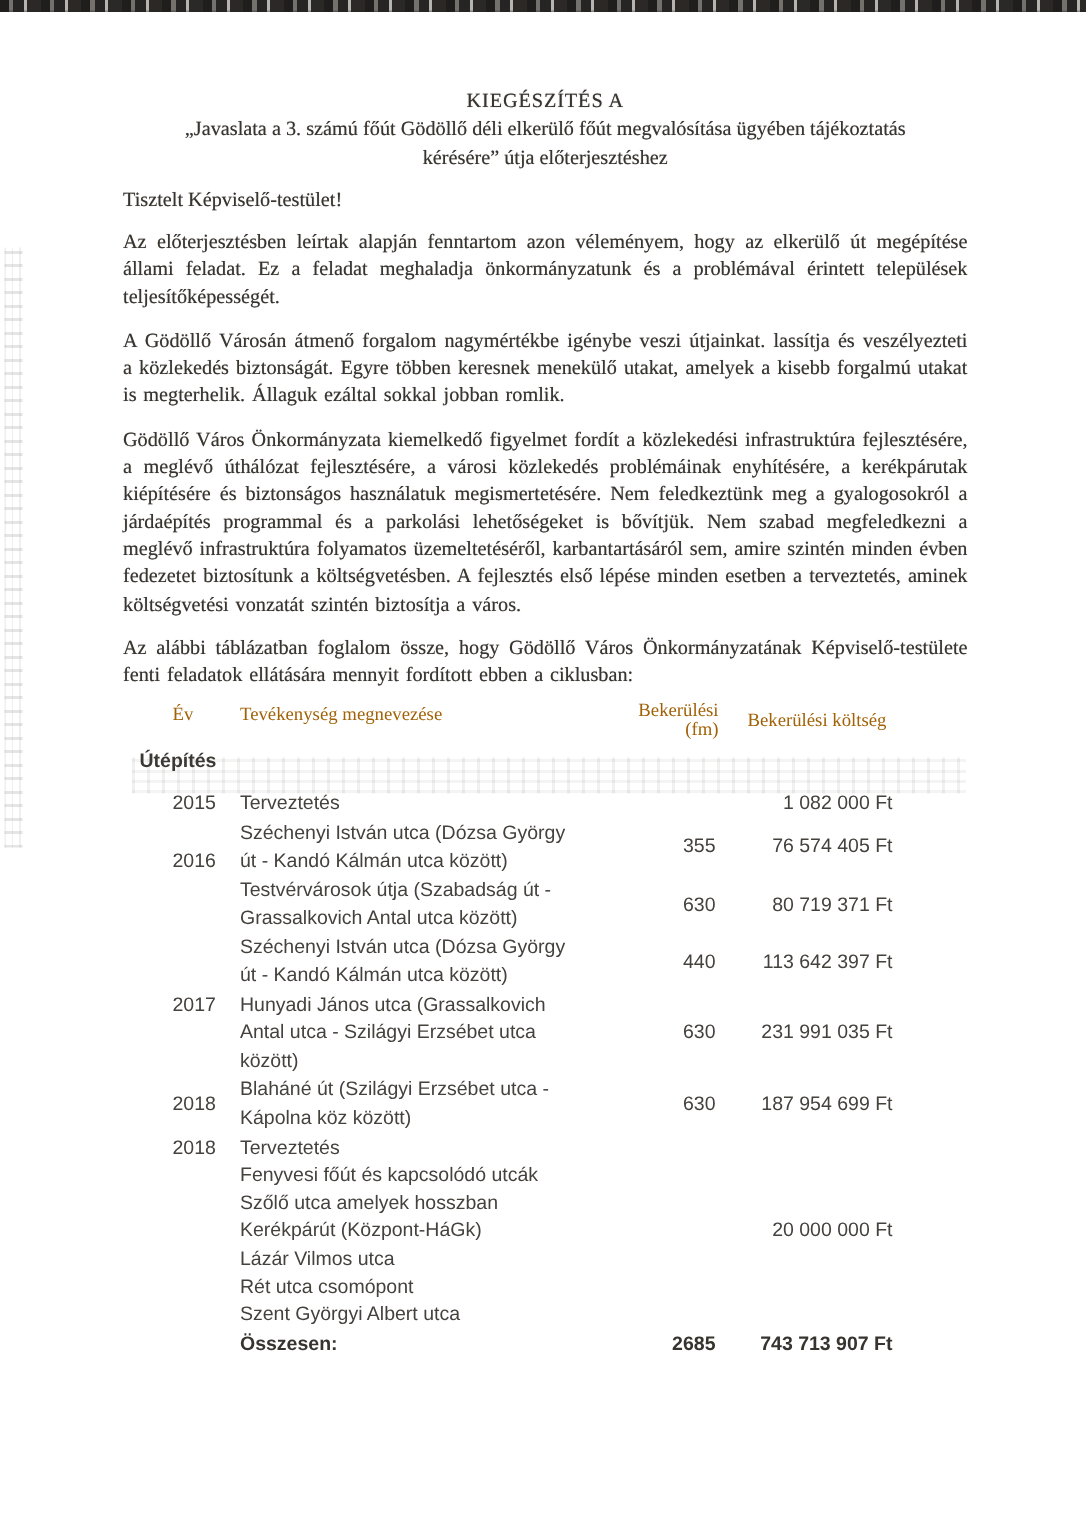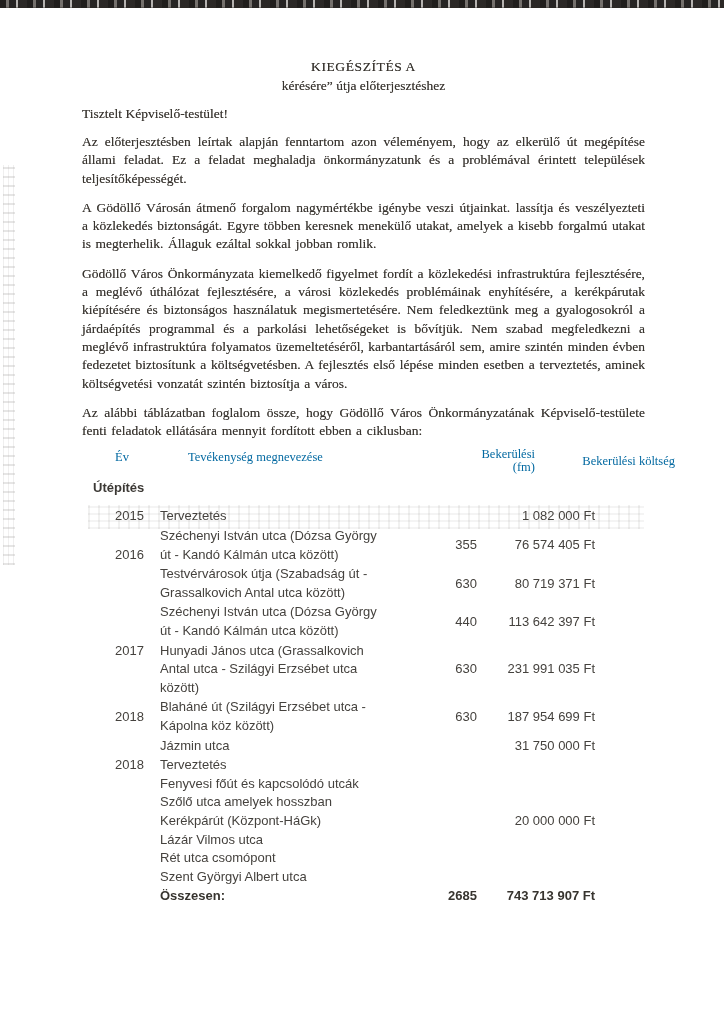--- a/index.html
+++ b/index.html
@@ -54,21 +54,21 @@
   .para {
     margin: 11px 0 0 0;
     font-size: 13.5px; line-height: 18.3px;
     text-align: justify;
     word-spacing: 1.2px;
     text-shadow: 0 0 0.5px rgba(56,52,47,0.6);
   }
   
   .cost-table { margin: 8px 0 0 30px; position: relative; }
   .t-grid { display: grid; grid-template-columns: 48px 250px 75px 112px; }
-  .t-header { font-size: 12.5px; color: #0369a1; align-items: center; gap: 28px; }
+  .t-header { font-size: 12.5px; color: #a16207; align-items: center; }
   .t-header .h-year, .t-header .h-activity { align-self: start; padding-top: 2px; }
   .h-year { padding-left: 3px; }
   .h-qty { text-align: right; padding-right: 6px; line-height: 13px; }
   .h-cost { text-align: right; padding-right: 6px; }
   .section-label {
     font-family: "Liberation Sans", "DejaVu Sans", sans-serif;
     font-weight: bold; font-size: 13px; color: #3c3935;
     margin: 6px 0 12px -19px;
   }
   .t-row {
@@ -87,20 +87,21 @@
 </style>
 </head>
 <body>
 
 <div class="scan-top-edge"></div>
 <div class="scan-left-noise"></div>
 <div class="scan-smudge-band"></div>
 
 <div class="doc">
   <div class="title">KIEGÉSZÍTÉS A</div>
+  <div class="subtitle">„Javaslata a 3. számú főút Gödöllő déli elkerülő főút megvalósítása ügyében tájékoztatás</div>
   <div class="subtitle">kérésére” útja előterjesztéshez</div>
   <div class="greeting">Tisztelt Képviselő-testület!</div>
 
   <div>
       <p class="para">Az előterjesztésben leírtak alapján fenntartom azon véleményem, hogy az elkerülő út megépítése állami feladat. Ez a feladat meghaladja önkormányzatunk és a problémával érintett települések teljesítőképességét.</p>
       <p class="para">A Gödöllő Városán átmenő forgalom nagymértékbe igénybe veszi útjainkat. lassítja és veszélyezteti a közlekedés biztonságát. Egyre többen keresnek menekülő utakat, amelyek a kisebb forgalmú utakat is megterhelik. Állaguk ezáltal sokkal jobban romlik.</p>
       <p class="para">Gödöllő Város Önkormányzata kiemelkedő figyelmet fordít a közlekedési infrastruktúra fejlesztésére, a meglévő úthálózat fejlesztésére, a városi közlekedés problémáinak enyhítésére, a kerékpárutak kiépítésére és biztonságos használatuk megismertetésére. Nem feledkeztünk meg a gyalogosokról a járdaépítés programmal és a parkolási lehetőségeket is bővítjük. Nem szabad megfeledkezni a meglévő infrastruktúra folyamatos üzemeltetéséről, karbantartásáról sem, amire szintén minden évben fedezetet biztosítunk a költségvetésben. A fejlesztés első lépése minden esetben a terveztetés, aminek költségvetési vonzatát szintén biztosítja a város.</p>
       <p class="para">Az alábbi táblázatban foglalom össze, hogy Gödöllő Város Önkormányzatának Képviselő-testülete fenti feladatok ellátására mennyit fordított ebben a ciklusban:</p>
     </div>
 
@@ -177,30 +178,20 @@
           </div>
           <div class="c-activity">
             <div>Blaháné út (Szilágyi Erzsébet utca -</div>
             <div>Kápolna köz között)</div>
           </div>
           <div class="c-qty">630</div>
           <div class="c-cost">187 954 699 Ft</div>
         </div>
         <div class="t-grid t-row">
           <div class="c-year v-top">
-            <span></span>
-          </div>
-          <div class="c-activity">
-            <div>Jázmin utca</div>
-          </div>
-          <div class="c-qty"></div>
-          <div class="c-cost">31 750 000 Ft</div>
-        </div>
-        <div class="t-grid t-row">
-          <div class="c-year v-top">
             <span>2018</span>
           </div>
           <div class="c-activity">
             <div>Terveztetés</div>
             <div>Fenyvesi főút és kapcsolódó utcák</div>
             <div>Szőlő utca amelyek hosszban</div>
             <div>Kerékpárút (Központ-HáGk)</div>
             <div>Lázár Vilmos utca</div>
             <div>Rét utca csomópont</div>
             <div>Szent Györgyi Albert utca</div>

